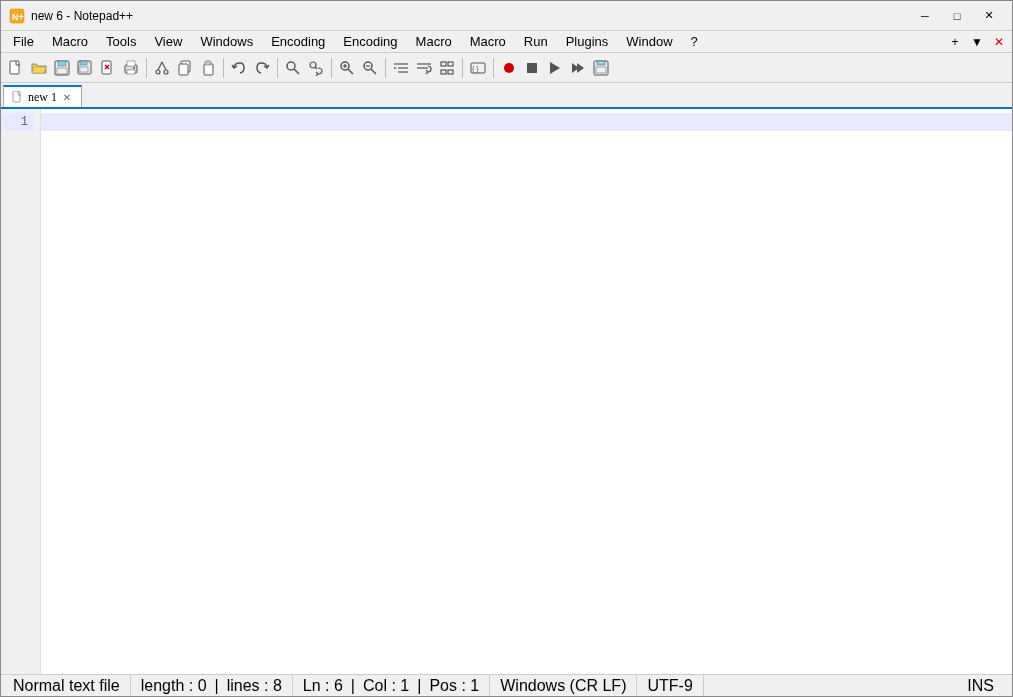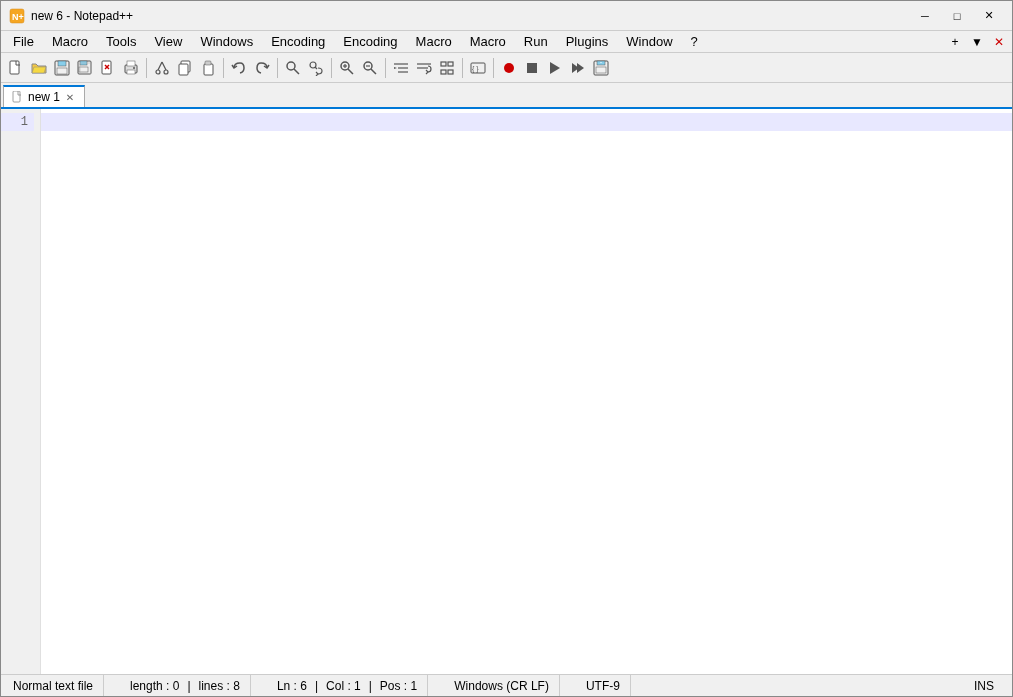--- a/index.html
+++ b/index.html
@@ -130,20 +130,21 @@
       padding: 0 8px;
       display: flex;
       align-items: center;
       gap: 4px;
       background: #fff;
       border: 1px solid #ccc;
       border-bottom: none;
       cursor: pointer;
       font-size: 12px;
       color: #000;
+      font-family: Liberation Serif, serif;
     }
     .tab.active {
       background: #fff;
       border-top: 2px solid #0078d7;
       border-left: 1px solid #aaa;
       border-right: 1px solid #aaa;
       border-bottom: none;
       z-index: 1;
     }
     .tab-close {
@@ -211,23 +212,23 @@
     }
 
     
     #status-bar {
       height: 22px;
       background: #f0f0f0;
       border-top: 1px solid #ccc;
       display: flex;
       align-items: center;
       padding: 0 8px;
-      font-size: 12px;
+      font-size: 16px;
       color: #000;
-      gap: 16px;
+      gap: 0;
     }
     .status-section {
       padding: 0 10px;
       height: 100%;
       display: flex;
       align-items: center;
       border-right: 1px solid #ccc;
     }
     .status-section:first-child {
       border-left: none;

